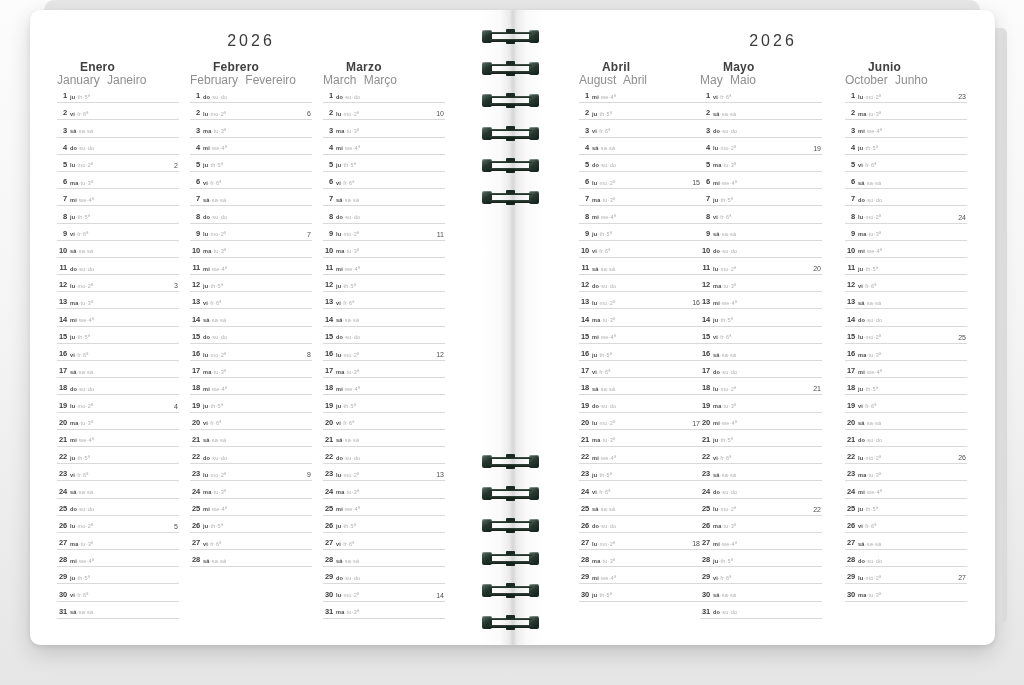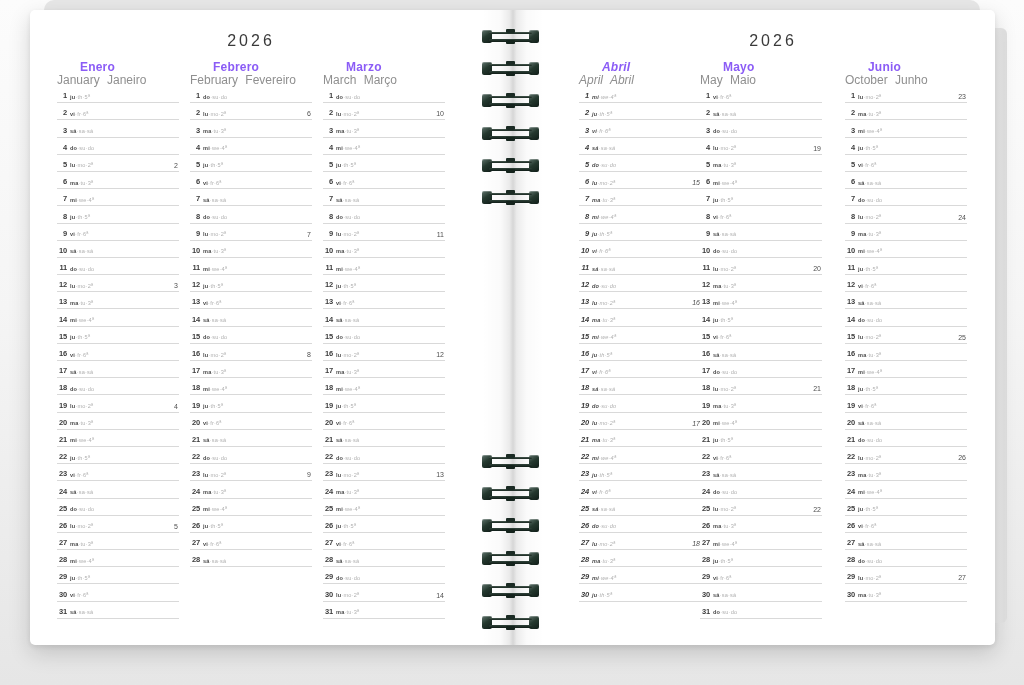--- a/index.html
+++ b/index.html
@@ -16,37 +16,37 @@
   .backsheet{
     position:absolute;left:44px;top:0;width:936px;height:640px;
     background:#e7e7e7;border-radius:10px;
   }
   .edge-sheet{
     position:absolute;left:993px;top:28px;width:14px;height:595px;
     background:linear-gradient(90deg,#f0f0f0,#e0e0e0);border-radius:0 6px 6px 0;
   }
   .spread{
     position:absolute;left:30px;top:10px;width:965px;height:635px;
-    background:#ffffff;border-radius:5px;
+    background:#ffffff;border-radius:10px;
     box-shadow:0 8px 22px rgba(0,0,0,.16),0 2px 5px rgba(0,0,0,.08);
   }
   .gutter{
     position:absolute;left:452px;top:0;width:62px;height:635px;
     background:linear-gradient(90deg,
       rgba(0,0,0,0) 0%,rgba(0,0,0,.02) 30%,rgba(0,0,0,.08) 44%,
       rgba(0,0,0,.16) 50%,rgba(0,0,0,.08) 56%,rgba(0,0,0,.02) 72%,rgba(0,0,0,0) 100%);
   }
   .year-title{
     position:absolute;top:22px;width:388px;text-align:center;
     font-size:16px;font-weight:500;letter-spacing:3px;color:#3a3a3a;
   }
   .year-left{left:27px;}
   .year-right{left:549px;}
   .month-col{position:absolute;top:50px;width:122px;}
-  .m-name{font-size:12px;font-weight:700;color:#8b5cf6;line-height:14px;letter-spacing:.2px;padding-left:23px;}
+  .m-name{font-size:12px;font-weight:700;color:#404040;line-height:14px;letter-spacing:.2px;padding-left:23px;}
   .m-sub{font-size:12px;color:#8f8f8f;line-height:12px;word-spacing:4px;}
   .days{margin-top:0;position:absolute;left:0;top:26px;width:122px;}
   .day-row{position:relative;height:17.2px;border-bottom:1px solid #d9d9d9;box-sizing:border-box;}
   .d-num{
     position:absolute;left:0;bottom:2px;width:10px;text-align:right;
     font-size:7.5px;font-weight:700;color:#3c3c3c;letter-spacing:-.2px;
   }
   .d-abbr{position:absolute;left:13px;bottom:2.5px;font-size:5.6px;letter-spacing:.2px;white-space:nowrap;}
   .d-es{color:#4c4c4c;font-weight:700;}
   .d-intl{color:#b0b0b0;font-weight:400;}
@@ -464,23 +464,23 @@
             <span class="d-num">30</span>
             <span class="d-abbr"><span class="d-es">lu</span><span class="d-intl">·mo·2ª</span></span>
             <span class="d-week">14</span>
           </div>
           <div class="day-row">
             <span class="d-num">31</span>
             <span class="d-abbr"><span class="d-es">ma</span><span class="d-intl">·tu·3ª</span></span>
           </div>
         </div>
       </div>
-      <div class="month-col" style="left: 549px; font-style: italic;">
+      <div class="month-col" style="left: 549px;">
         <div class="m-name">Abril</div>
-        <div class="m-sub">April Abril</div>
+        <div class="m-sub">August Abril</div>
         <div class="days">
           <div class="day-row">
             <span class="d-num">1</span>
             <span class="d-abbr"><span class="d-es">mi</span><span class="d-intl">·we·4ª</span></span>
           </div>
           <div class="day-row">
             <span class="d-num">2</span>
             <span class="d-abbr"><span class="d-es">ju</span><span class="d-intl">·th·5ª</span></span>
           </div>
           <div class="day-row">

